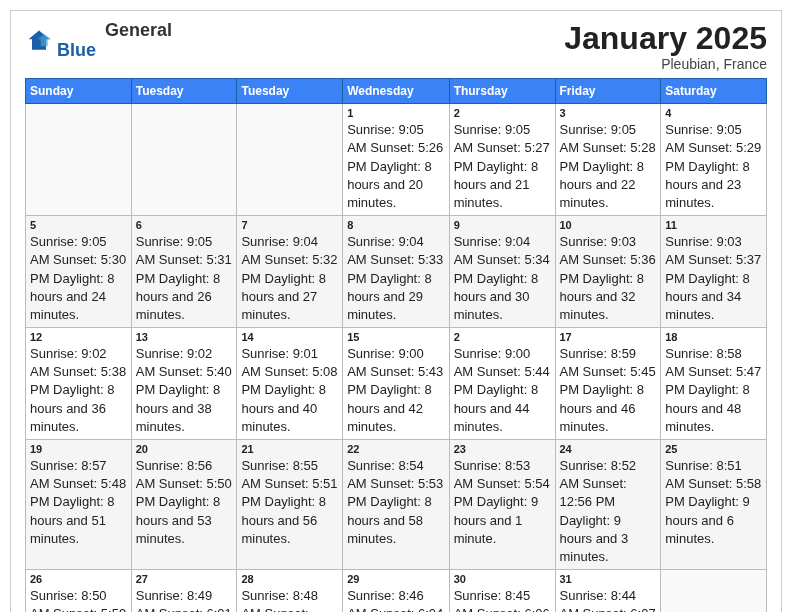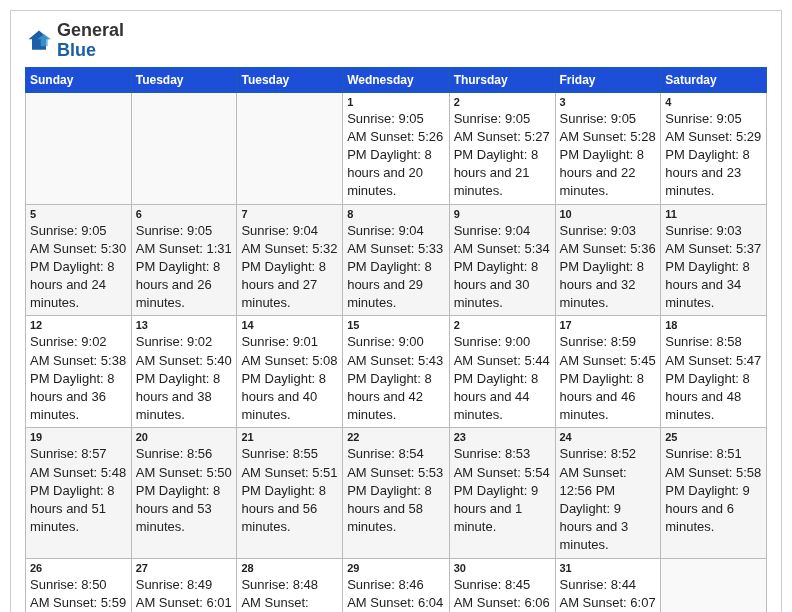--- a/index.html
+++ b/index.html
@@ -24,21 +24,21 @@
     .logo {
       display: flex;
       align-items: center;
       gap: 4px;
     }
     .logo-text {
       font-size: 18px;
       font-weight: bold;
       line-height: 1.1;
     }
-    .logo-text span.general { color: #333; }
+    .logo-text span.general { color: #333; margin-left: 48px; }
     .logo-text span.blue { color: #1a5fa8; }
     .logo-icon {
       width: 28px;
       height: 28px;
     }
     .title-block {
       text-align: right;
     }
     .month-title {
       font-size: 32px;
@@ -48,21 +48,21 @@
     }
     .location {
       font-size: 14px;
       color: #444;
     }
     .calendar {
       width: 100%;
       border-collapse: collapse;
     }
     .calendar th {
-      background: #1d4ed8;
+      background: #3b82f6;
       color: #fff;
       font-size: 12px;
       font-weight: bold;
       padding: 5px 4px;
       text-align: left;
       border: 1px solid #1a5fa8;
     }
     .calendar td {
       border: 1px solid #bbb;
       vertical-align: top;
@@ -102,20 +102,22 @@
       <svg class="logo-icon" viewBox="0 0 32 32">
         <polygon points="16,4 28,14 24,14 24,26 8,26 8,14 4,14" fill="#1a5fa8"></polygon>
         <polygon points="22,8 30,14 26,14 26,22 18,22 18,14 14,14" fill="#4a9fd4" opacity="0.7"></polygon>
       </svg>
       <div class="logo-text">
         <span class="general">General</span><br>
         <span class="blue">Blue</span>
       </div>
     </div>
     <div class="title-block">
+      <div class="month-title">January 2025</div>
+      <div class="location">Pleubian, France</div>
     </div>
   </div>
 
   <table class="calendar">
     <thead>
       <tr>
       <th>Sunday</th>
           <th>Tuesday</th>
           <th>Tuesday</th>
           <th>Wednesday</th>
@@ -162,21 +164,21 @@
           <td>
             <span class="day-num">5</span>
             <div class="day-info">Sunrise: 9:05 AM
 Sunset: 5:30 PM
 Daylight: 8 hours
 and 24 minutes.</div>
           </td>
           <td>
             <span class="day-num">6</span>
             <div class="day-info">Sunrise: 9:05 AM
-Sunset: 1:31 PM
+Sunset: 5:31 PM
 Daylight: 8 hours
 and 26 minutes.</div>
           </td>
           <td>
             <span class="day-num">7</span>
             <div class="day-info">Sunrise: 9:04 AM
 Sunset: 5:32 PM
 Daylight: 8 hours
 and 27 minutes.</div>
           </td>

